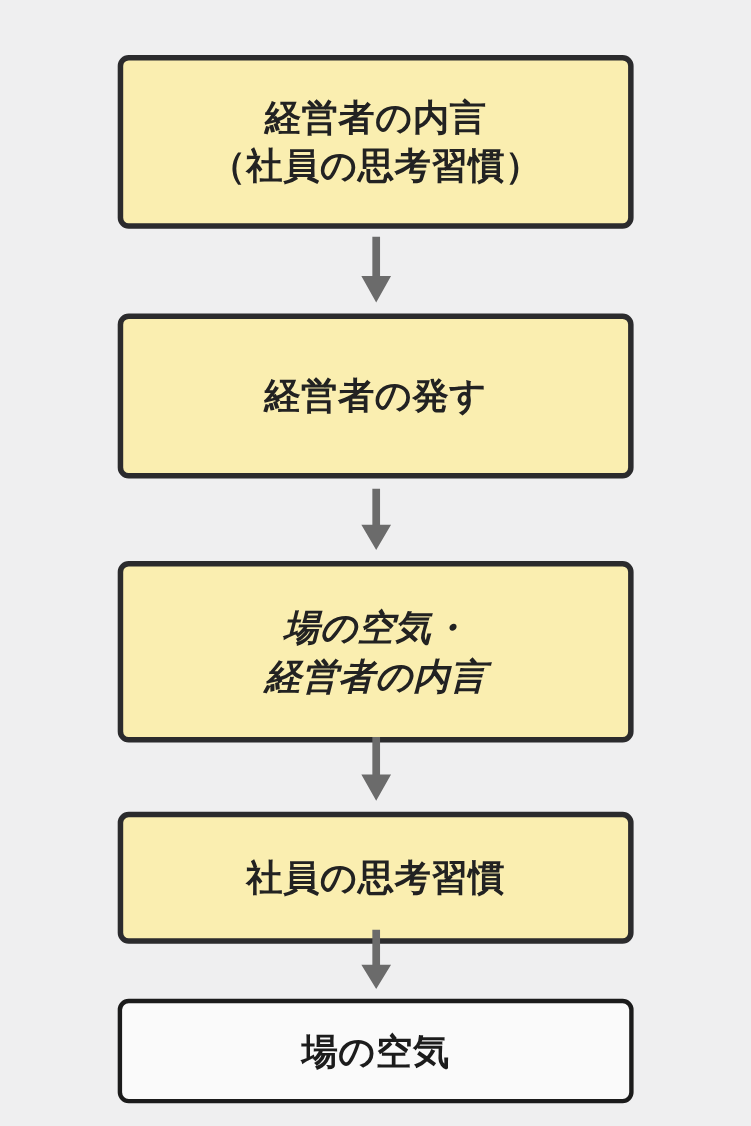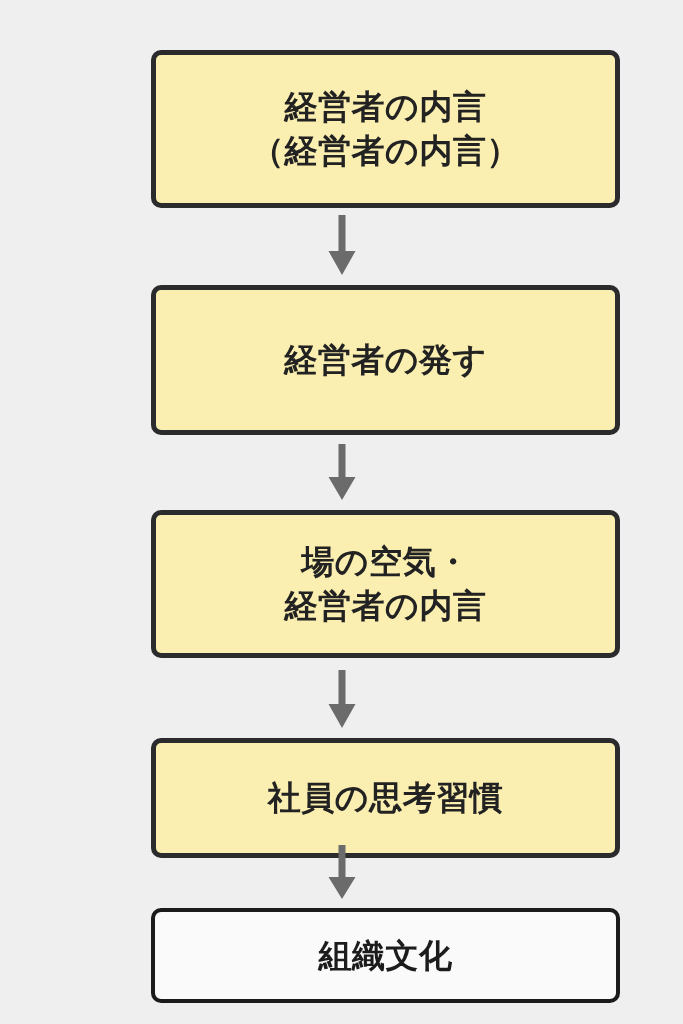--- a/index.html
+++ b/index.html
@@ -23,21 +23,20 @@
     position: absolute;
     left: 107px;
     width: 469px;
     box-sizing: border-box;
     display: flex;
     flex-direction: column;
     align-items: center;
     justify-content: center;
     border-radius: 10px;
     text-align: center;
-    margin-left: 44px;
   }
   .node.filled {
     background: #faeeb0;
     border: 5px solid #2b2b2d;
   }
   .node.plain {
     background: #fafafa;
     border: 4px solid #1b1b1b;
   }
   .node-line {
@@ -47,21 +46,21 @@
     line-height: 1.33;
     letter-spacing: 0.5px;
     white-space: nowrap;
   }
   .node.plain .node-line {
     color: #1c1c1c;
   }
   
   #node-0 { top: 50px;  height: 158px; }
   #node-1 { top: 285px; height: 150px; gap: 48px; }
-  #node-2 { top: 510px; height: 148px; }
+  #node-2 { top: 510px; height: 165px; font-style: italic; }
   #node-3 { top: 738px; height: 120px;  }
   #node-4 { top: 908px; height: 95px;  }
 
   .arrow {
     position: absolute;
     left: 50%;
     transform: translateX(-50%);
     width: 46px;
     display: block;
   }
@@ -70,21 +69,21 @@
   #arrow-2 { top: 670px; height: 60px; }
   #arrow-3 { top: 845px; height: 56px; }
 </style>
 </head>
 <body>
 
 <div id="flowchart">
 
   <div class="node filled" id="node-0">
     <div class="node-line">経営者の内言</div>
-    <div class="node-line">（経営者の内言）</div>
+    <div class="node-line">（社員の思考習慣）</div>
   </div>
 
   <svg class="arrow" id="arrow-0" viewBox="0 0 46 62">
     <path d="M19.5 0 h7 v36 h10 L23 60 L9.5 36 h10 z" fill="#6b6b6b"></path>
   </svg>
 
   <div class="node filled" id="node-1">
     <div class="node-line">経営者の発す</div>
   </div>
 
@@ -103,16 +102,16 @@
 
   <div class="node filled" id="node-3">
     <div class="node-line">社員の思考習慣</div>
   </div>
 
   <svg class="arrow" id="arrow-3" viewBox="0 0 46 56">
     <path d="M19.5 0 h7 v32 h10 L23 54 L9.5 32 h10 z" fill="#6b6b6b"></path>
   </svg>
 
   <div class="node plain" id="node-4">
-    <div class="node-line">組織文化</div>
+    <div class="node-line">場の空気</div>
   </div>
 
 </div>
 
 </body></html>

